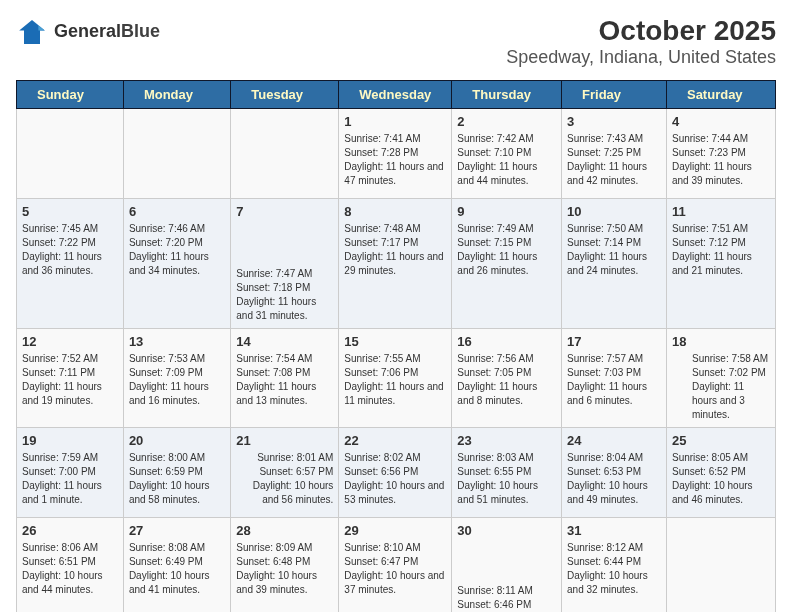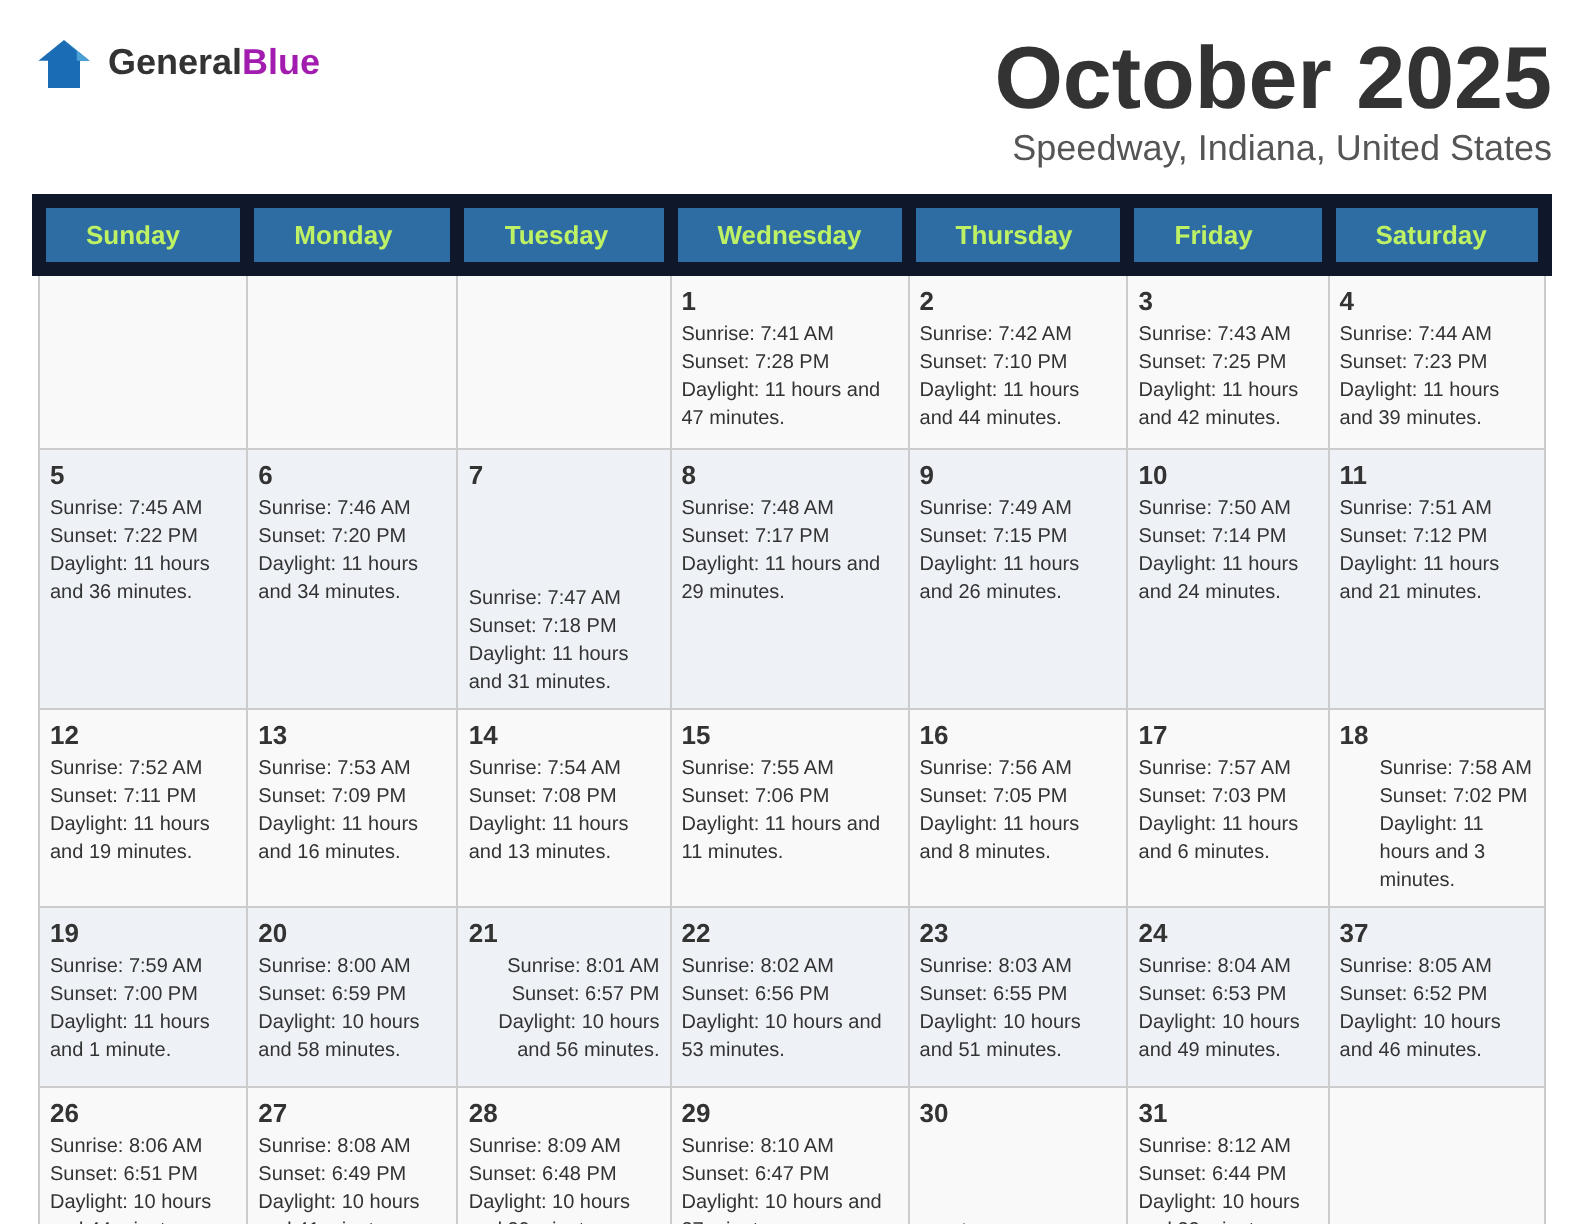--- a/index.html
+++ b/index.html
@@ -27,51 +27,51 @@
       line-height: 1.1;
     }
     .logo-general {
       font-size: 18px;
       font-weight: bold;
       color: #333;
     }
     .logo-blue {
       font-size: 18px;
       font-weight: bold;
-      color: #a21caf;
+      color: #404040;
     }
     .logo-icon {
       width: 32px;
       height: 32px;
     }
     .title-block {
       text-align: right;
     }
     .month-title {
-      font-size: 44px;
+      font-size: 28px;
       font-weight: bold;
       color: #333;
       line-height: 1.1;
     }
     .location {
       font-size: 18px;
       color: #555;
     }
     table {
       width: 100%;
       border-collapse: collapse;
     }
     thead tr th {
       background-color: #2e6da4;
-      color: #bef264;
+      color: #fef9c3;
       font-size: 13px;
       font-weight: bold;
       padding: 6px 20px;
       text-align: left;
-      border: 7px solid #0f172a;
+      border: 1px solid #0f172a;
     }
     tbody tr td {
       vertical-align: top;
       border: 1px solid #ccc;
       padding: 5px 5px;
       font-size: 10.5px;
       color: #333;
       width: 113px;
       min-height: 80px;
       height: 90px;
@@ -278,21 +278,21 @@
 Sunset: 6:55 PM
 Daylight: 10 hours and 51 minutes.</div>
         </td>
         <td>
           <span class="day-number">24</span>
           <div class="day-info" style="white-space: pre-line;">Sunrise: 8:04 AM
 Sunset: 6:53 PM
 Daylight: 10 hours and 49 minutes.</div>
         </td>
         <td>
-          <span class="day-number">37</span>
+          <span class="day-number">25</span>
           <div class="day-info" style="white-space: pre-line;">Sunrise: 8:05 AM
 Sunset: 6:52 PM
 Daylight: 10 hours and 46 minutes.</div>
         </td>
       </tr>
       <tr>
         <td>
           <span class="day-number">26</span>
           <div class="day-info" style="white-space: pre-line;">Sunrise: 8:06 AM
 Sunset: 6:51 PM

